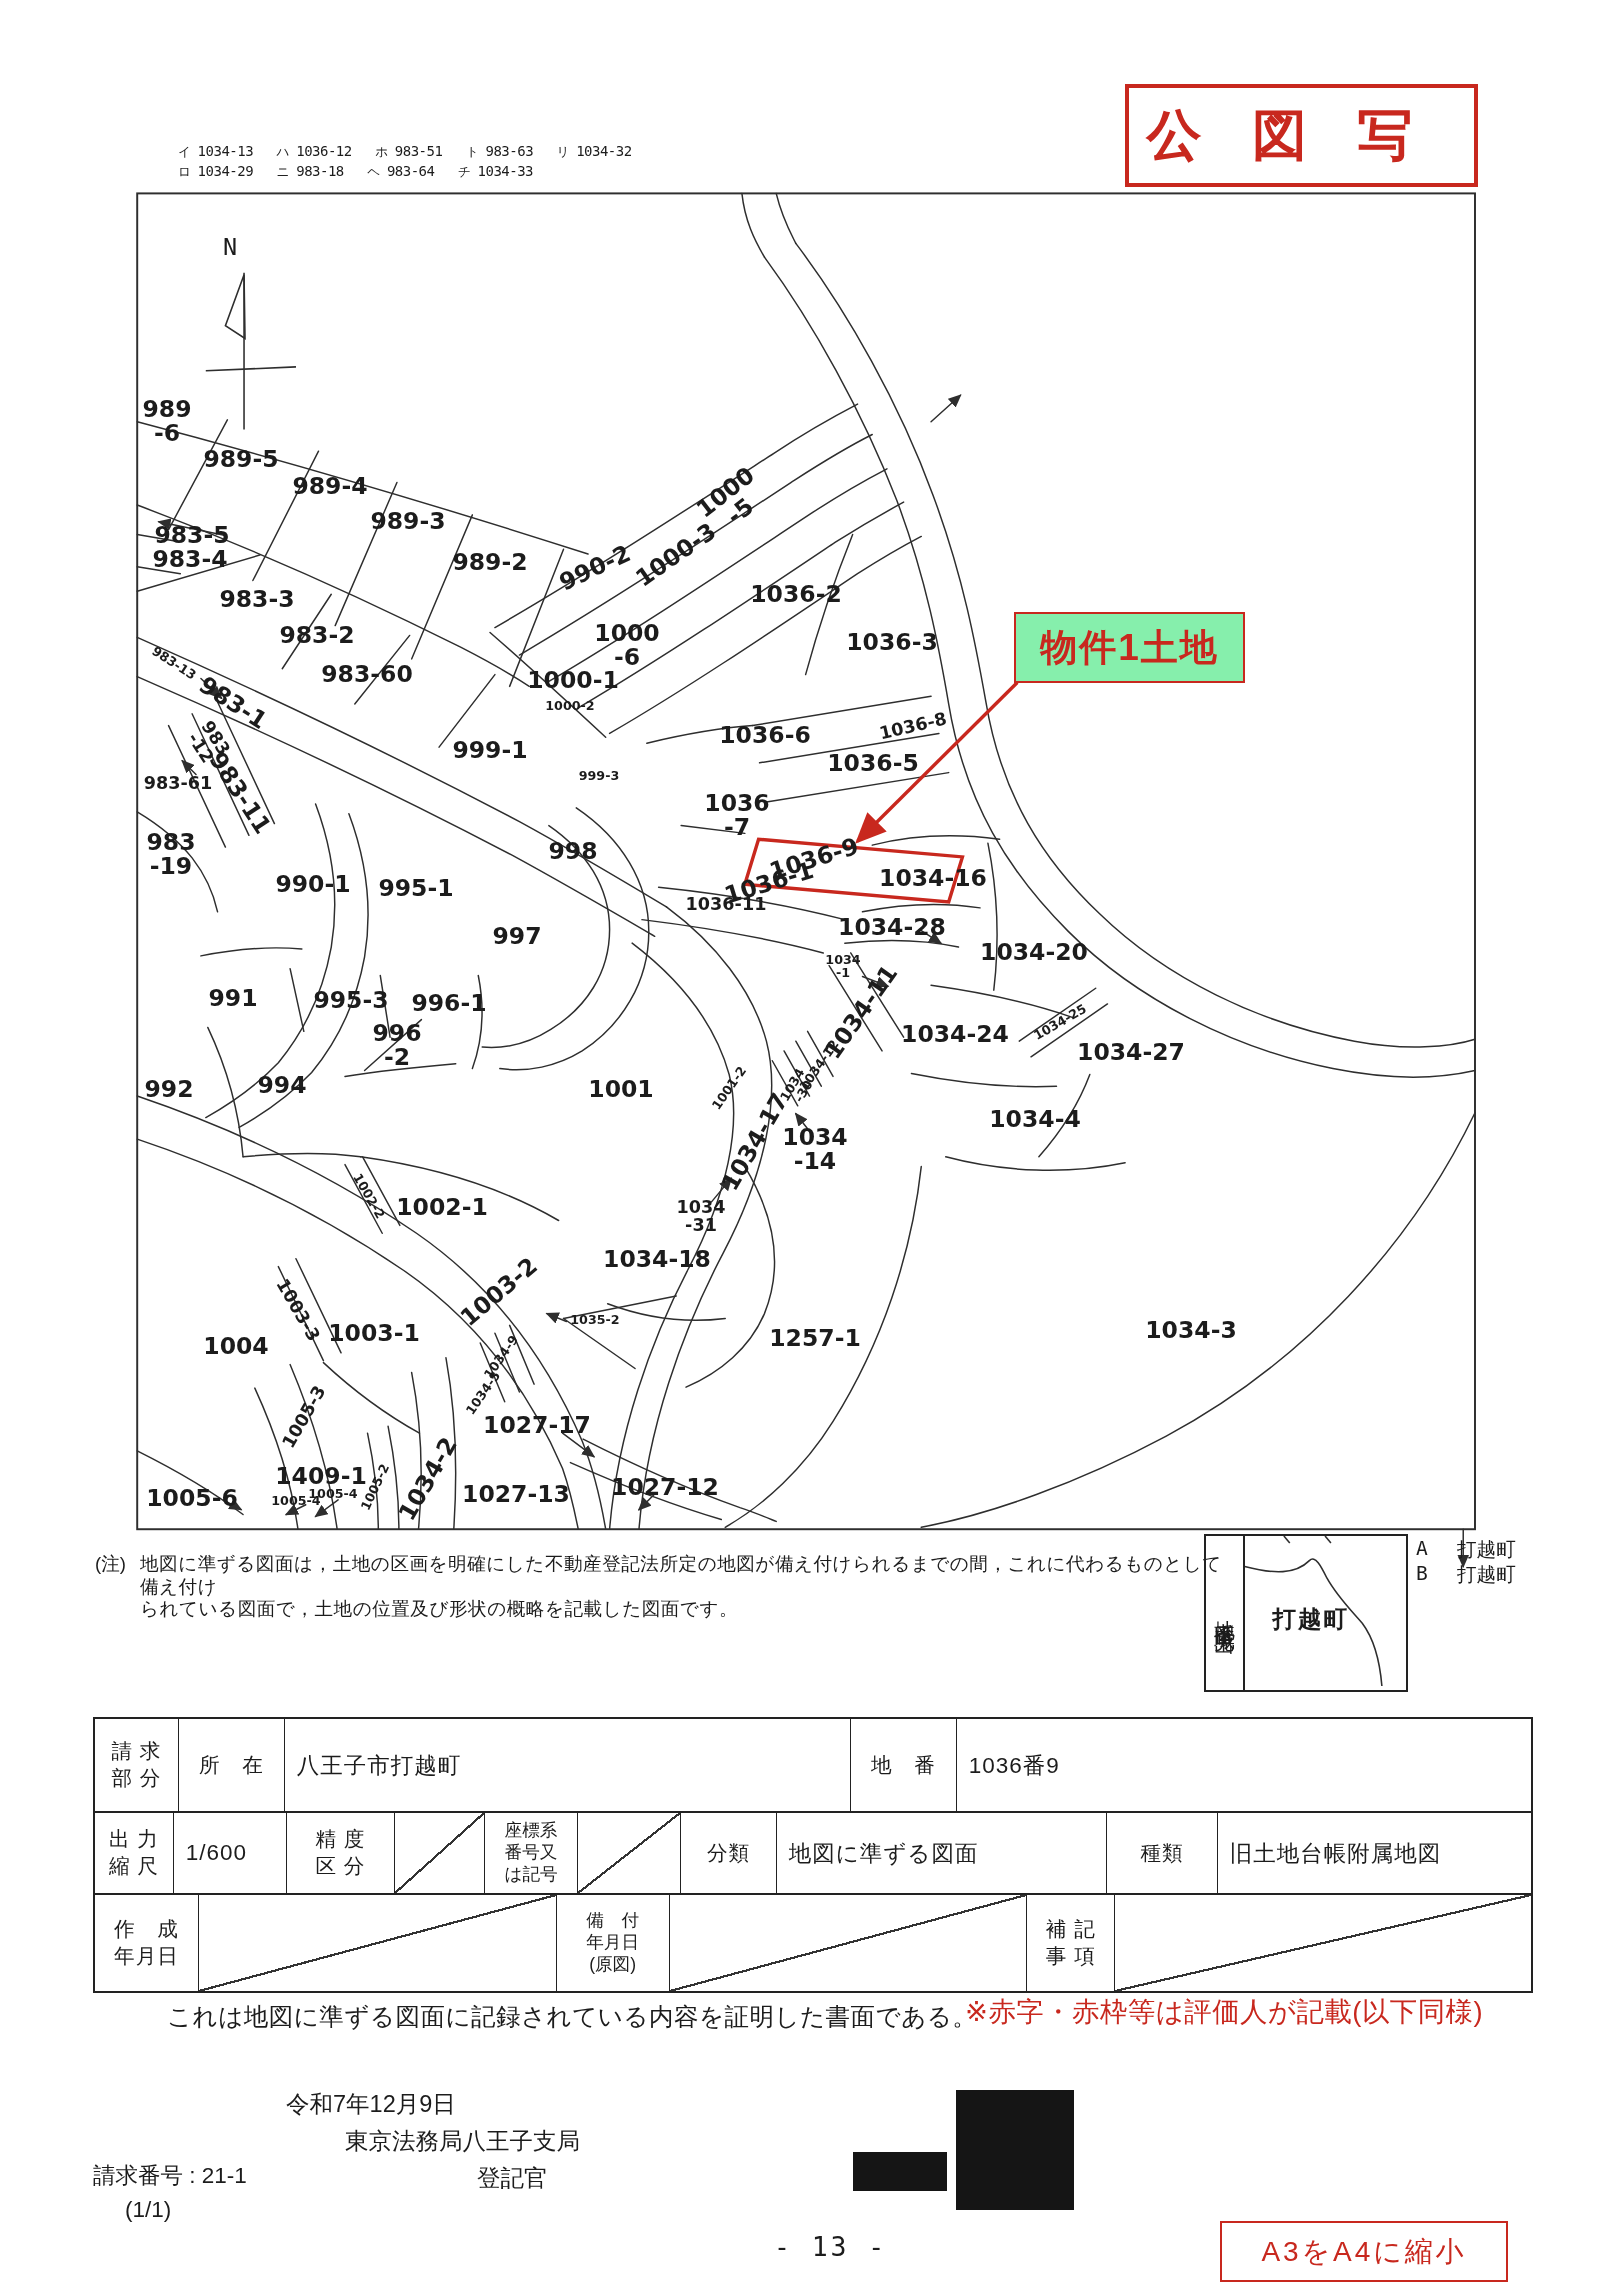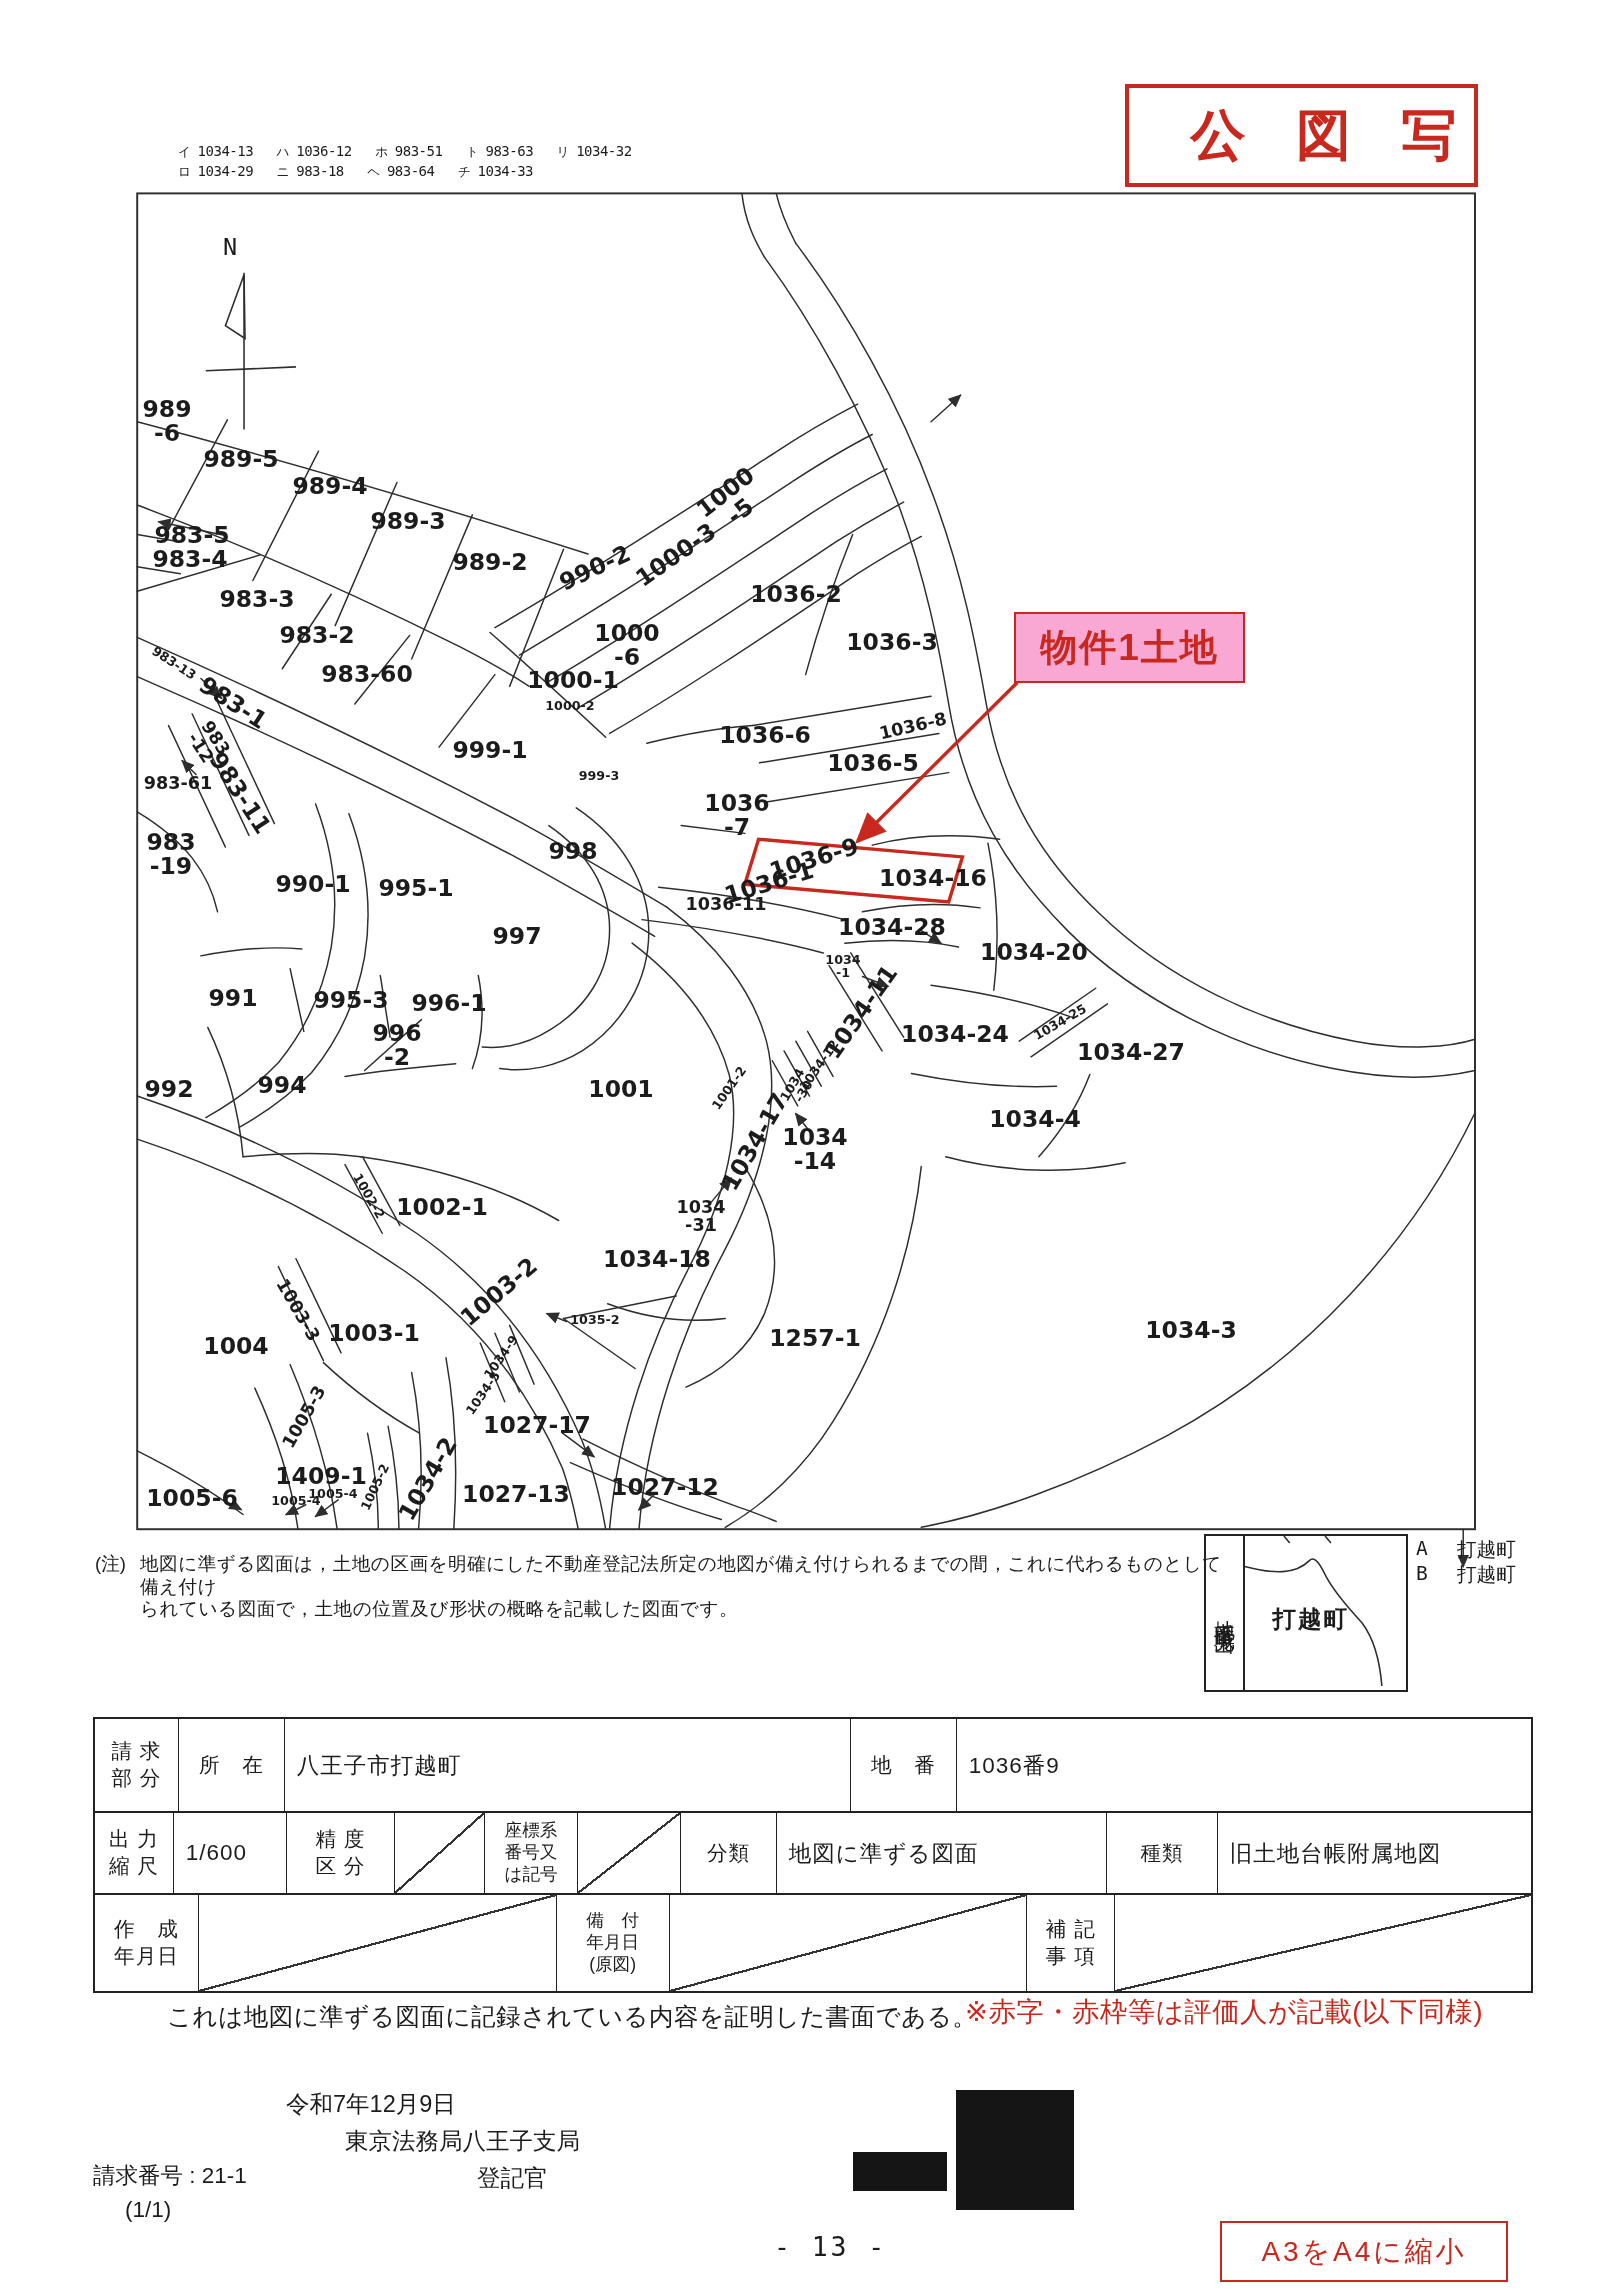--- a/index.html
+++ b/index.html
@@ -6,25 +6,25 @@
   .page{position:relative;width:1622px;height:2294px;background:#ffffff;overflow:hidden;
         font-family:"Liberation Sans","DejaVu Sans",sans-serif;color:#1c1c1c;}
   svg.linework{position:absolute;left:0;top:0;z-index:1;}
   
   .legend{position:absolute;left:178px;top:143px;z-index:3;}
   .lg-row{display:flex;align-items:baseline;height:19.6px;}
   .lg-kana{width:19.6px;font-size:12.7px;color:#222;}
   .lg-num{font-size:14px;margin-right:23.5px;font-family:"DejaVu Sans Mono",monospace;letter-spacing:-0.5px;}
   
   .stamp{position:absolute;left:1125px;top:84px;width:345px;height:95px;border:4.9px solid #c8281e;
-         display:flex;align-items:center;justify-content:flex-end;z-index:3;}
+         display:flex;align-items:center;justify-content:flex-start;z-index:3;}
   .stamp span{font-size:55px;font-weight:bold;color:#c8281e;letter-spacing:17.6px;margin-left:17.6px;}
   
   .prop-box{position:absolute;left:1014px;top:612px;width:227px;height:67px;border:2.9px solid #c8281e;
-            display:flex;align-items:center;justify-content:center;z-index:3;background:#f9a8d4;}
+            display:flex;align-items:center;justify-content:center;z-index:3;background:#86efac;}
   .prop-box span{font-size:37px;font-weight:600;color:#c8281e;letter-spacing:2px;}
   
   .north-n{position:absolute;left:223px;top:233px;font-size:23.5px;z-index:3;font-family:"DejaVu Sans Mono",monospace;}
   
   .parcel{position:absolute;z-index:2;font-family:"DejaVu Sans",sans-serif;font-weight:bold;
           color:#1c1c1c;white-space:pre-line;text-align:center;line-height:1.04;}
   .sL{font-size:23.5px;} .sM{font-size:17.6px;} .sS{font-size:12.7px;}
   
   .note{position:absolute;left:95px;top:1553px;width:1137px;z-index:3;display:flex;font-size:18.6px;line-height:1.22;}
   .note .pfx{flex:0 0 45px;}

